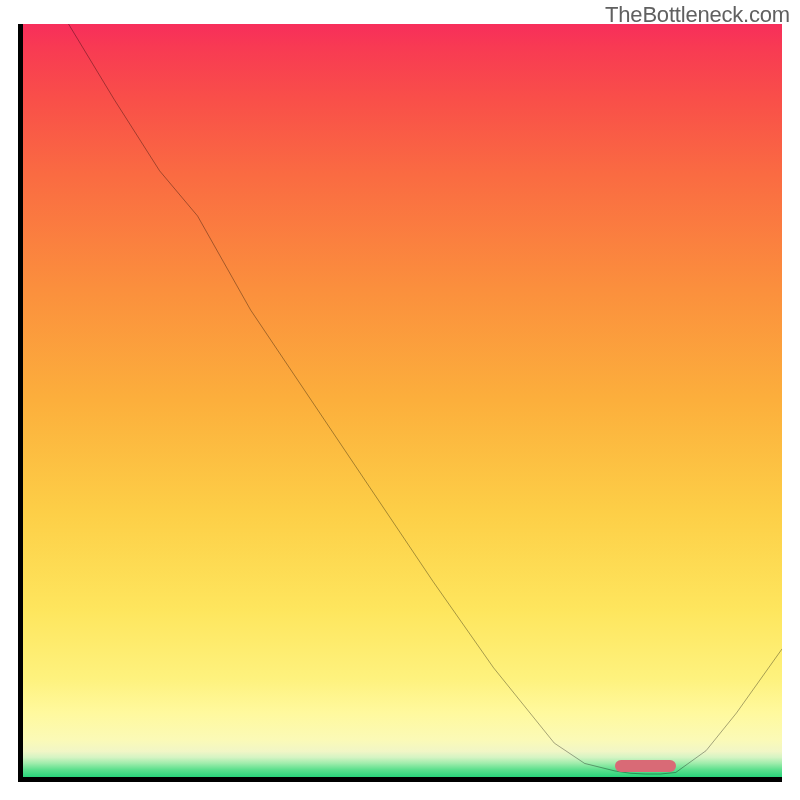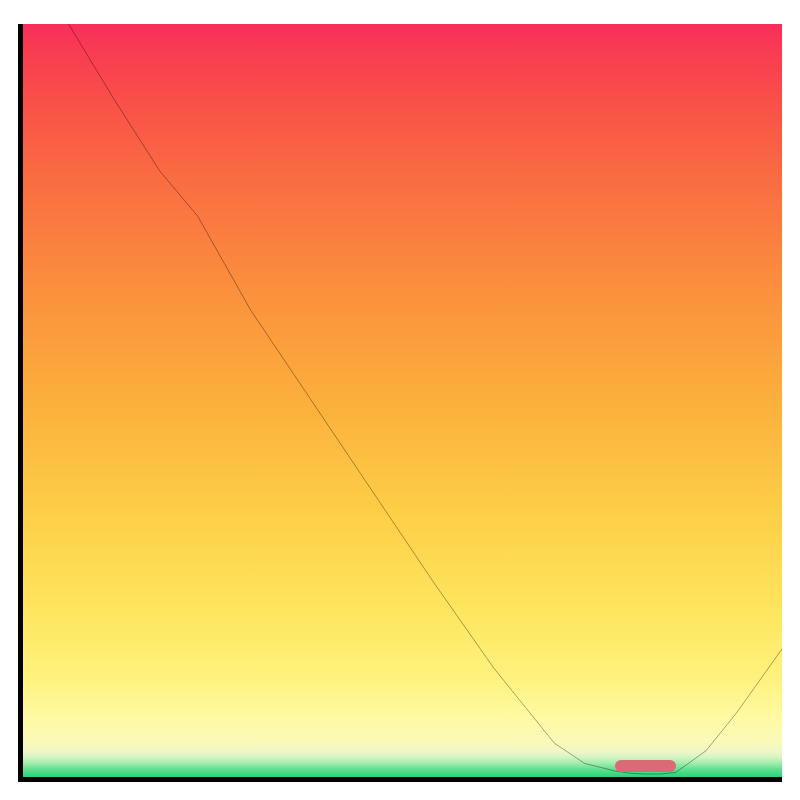--- a/index.html
+++ b/index.html
@@ -64,20 +64,21 @@
     height: 12px;
     border-radius: 6px;
     background: #d96a76;
     z-index: 5;
   }
 </style>
 </head>
 <body>
 
 <div class="container">
+  <div class="watermark">TheBottleneck.com</div>
 
   <div class="plot-frame"></div>
 
   <div class="plot-area">
     <svg class="gradient-svg" viewBox="0 0 100 100" preserveAspectRatio="none">
       <defs>
         <linearGradient id="bgGrad" x1="0" y1="1" x2="0" y2="0">
             <stop offset="0%" stop-color="#28d47a"></stop>
             <stop offset="1%" stop-color="#5ee08e"></stop>
             <stop offset="1.7999999999999998%" stop-color="#9eecab"></stop>

